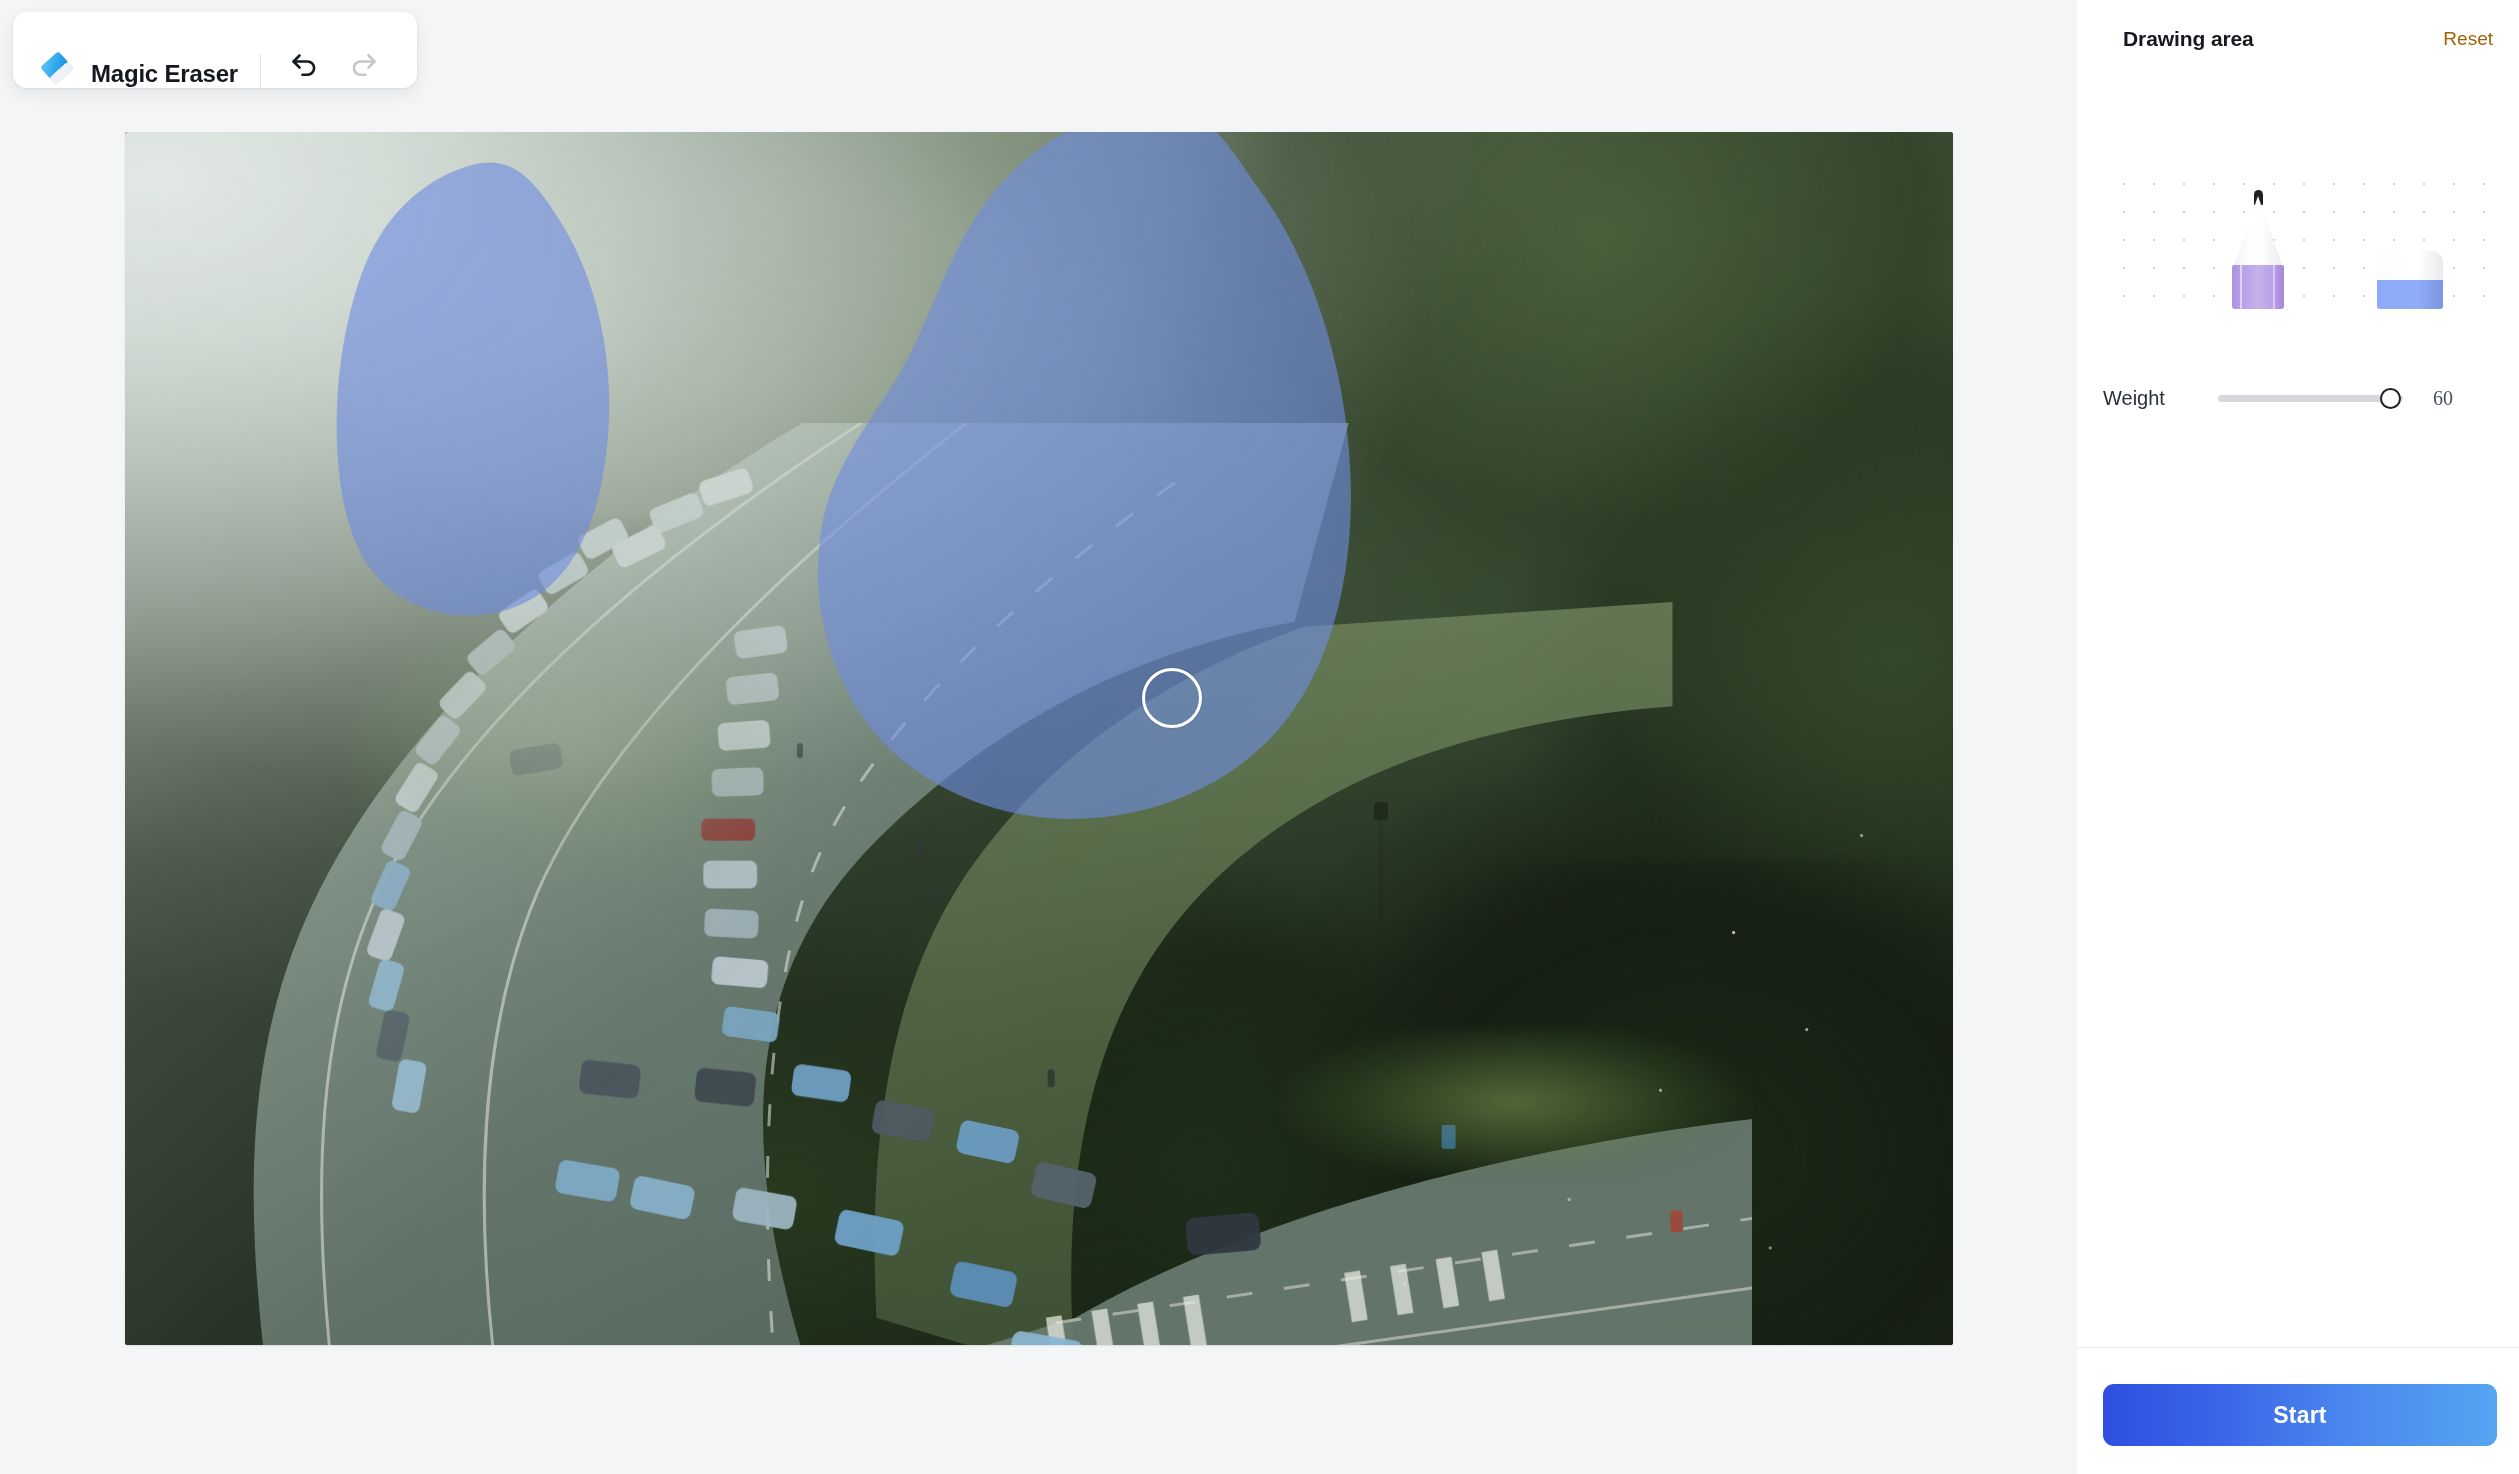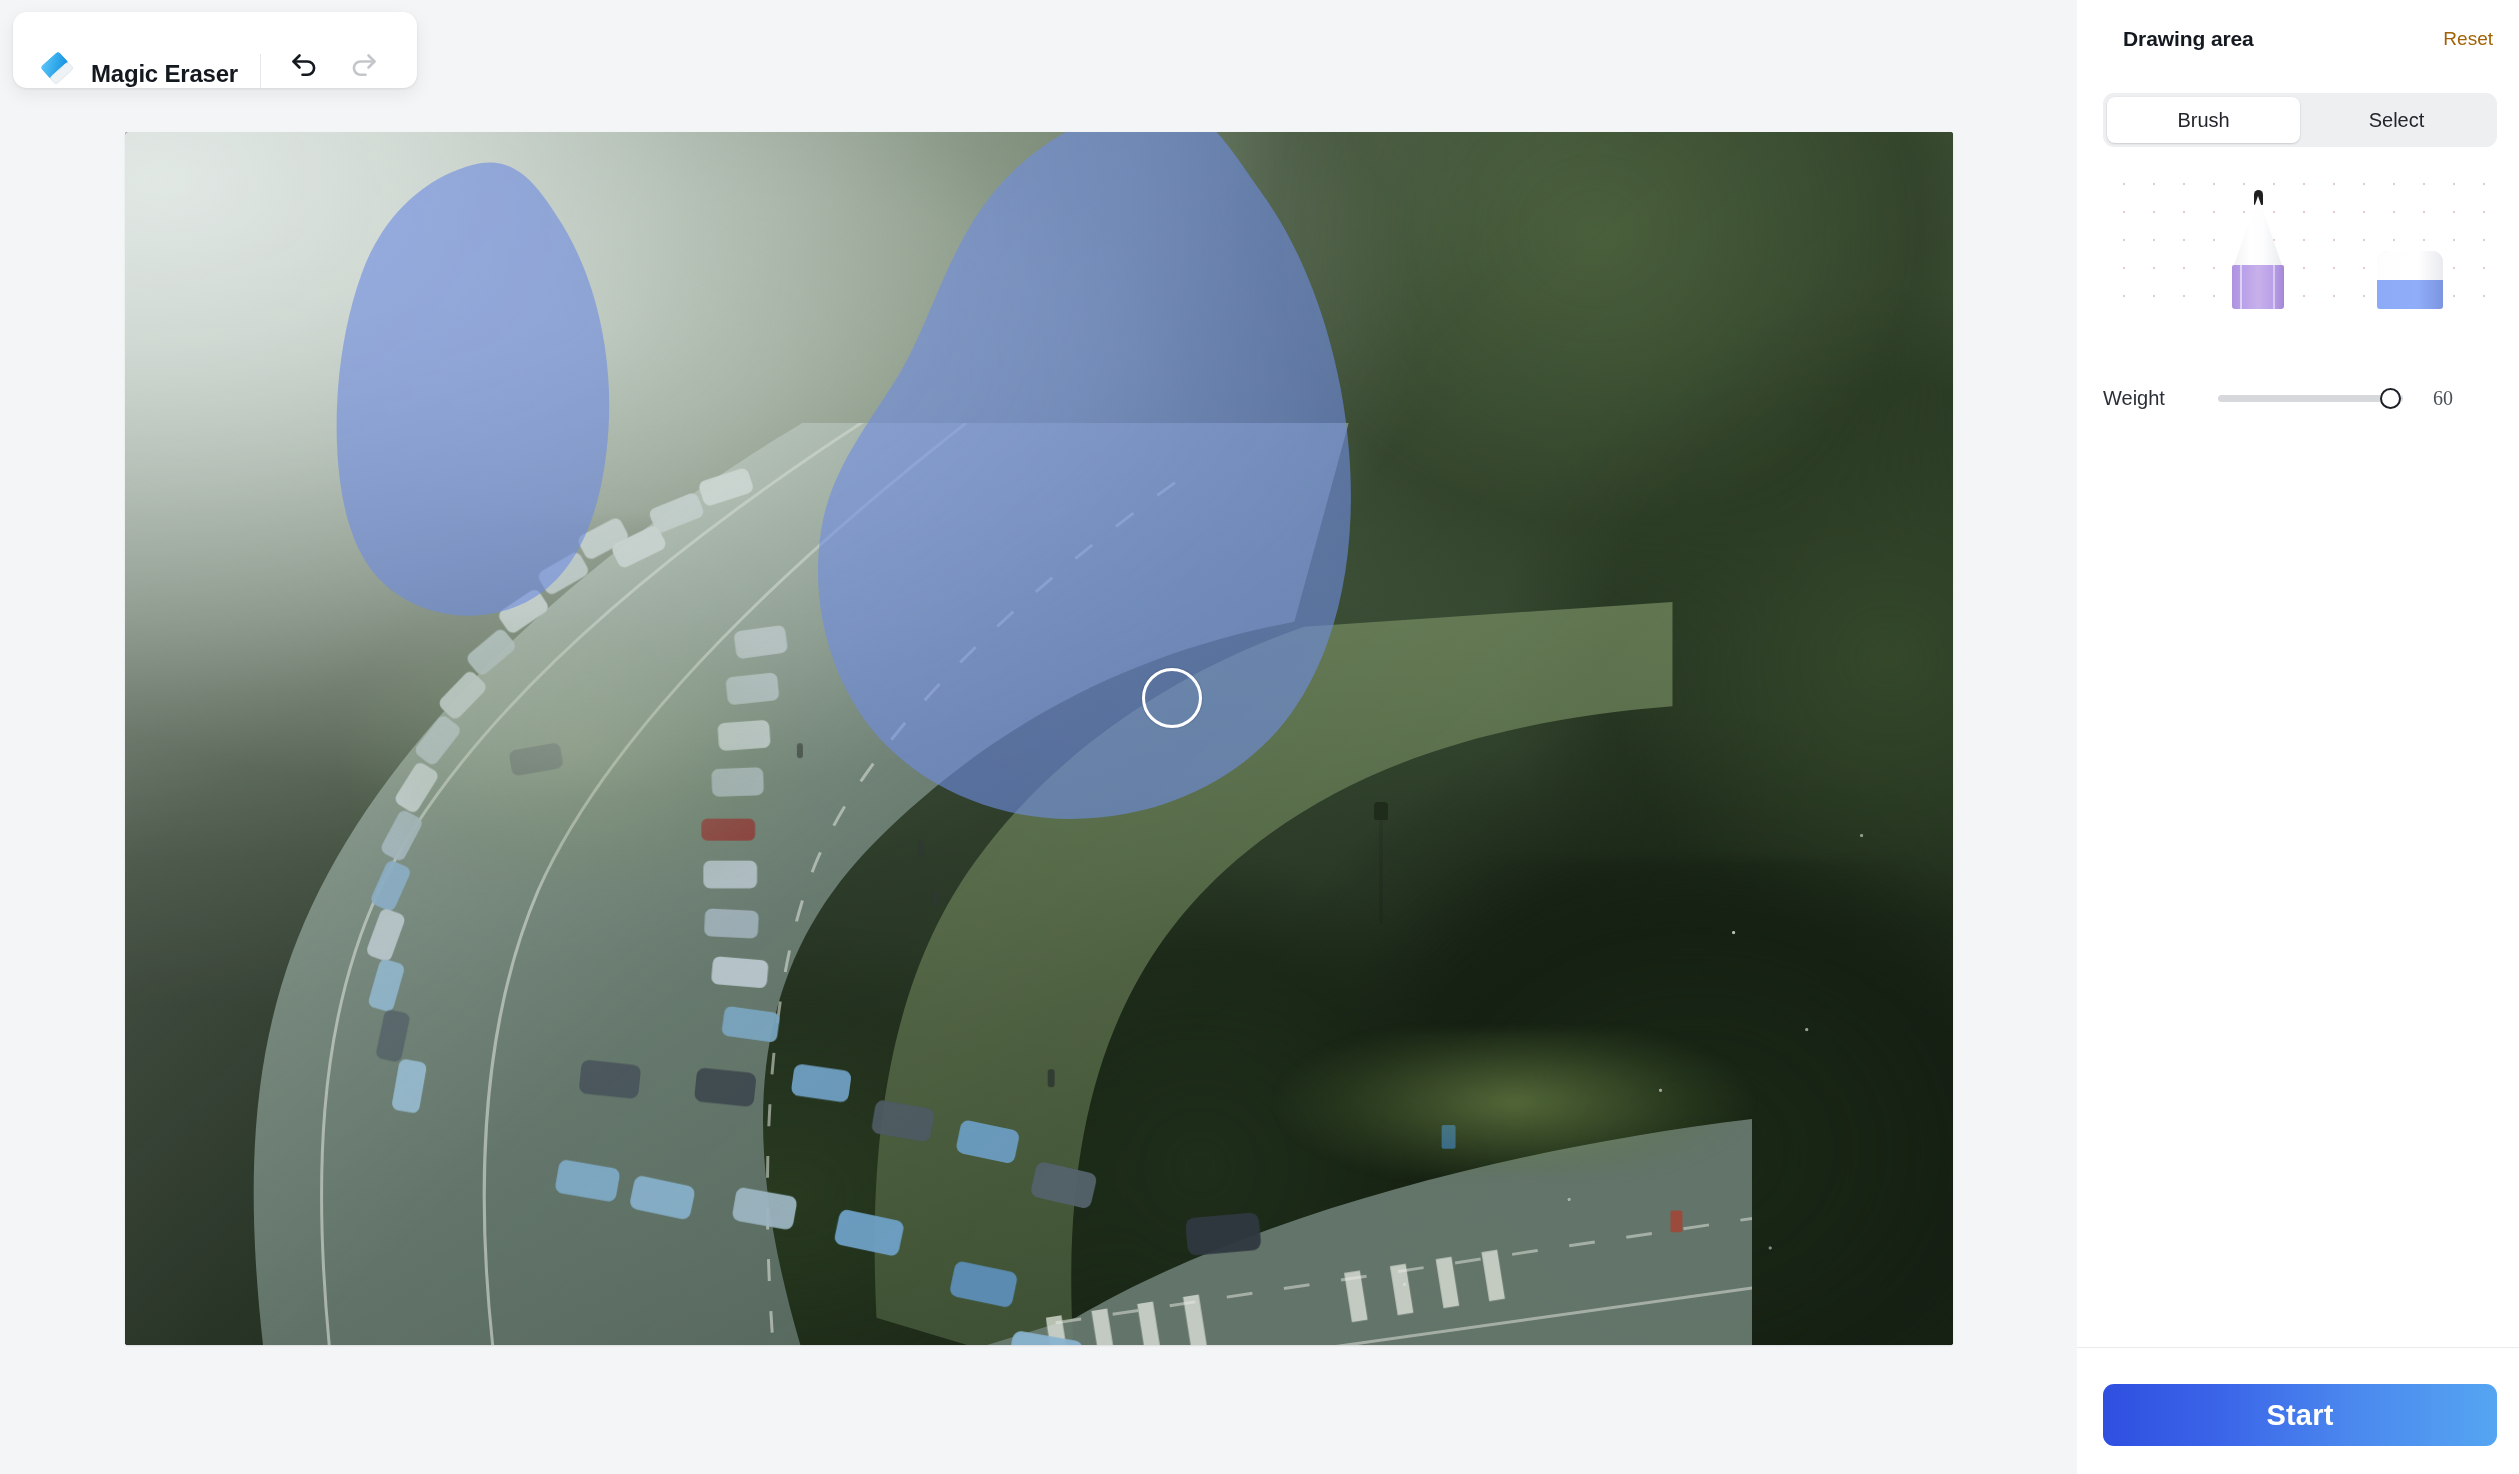--- a/index.html
+++ b/index.html
@@ -332,21 +332,21 @@
     background: #eaebed;
   }
   .start-btn {
     position: absolute;
     left: 26px; top: 1384px;
     width: 394px; height: 62px;
     border: none;
     border-radius: 11px;
     background: linear-gradient(90deg, #2f4fe0 0%, #3a63e8 28%, #4a87ee 62%, #55a5f2 100%);
     color: #ffffff;
-    font-size: 29px;
+    font-size: 23px;
     font-weight: 700;
     letter-spacing: 0.2px;
     cursor: pointer;
     font-family: "Liberation Sans", sans-serif;
   }
 </style>
 </head>
 <body>
 
 <div class="app">
@@ -613,24 +613,20 @@
     </div>
   </div>
 
   <aside class="panel">
 
     <div class="panel-head">
       <span class="panel-title">Drawing area</span>
       <button class="reset-link">Reset</button>
     </div>
 
-    <div class="segmented">
-      <button class="seg active">Brush</button>
-      <button class="seg">Select</button>
-    </div>
 
     <div class="illus">
       <div class="pencil">
         <div class="tip"></div>
         <div class="cone"></div>
         <div class="body"></div>
       </div>
       <div class="eraser-illus">
         <div class="top"></div>
         <div class="bot"></div>

